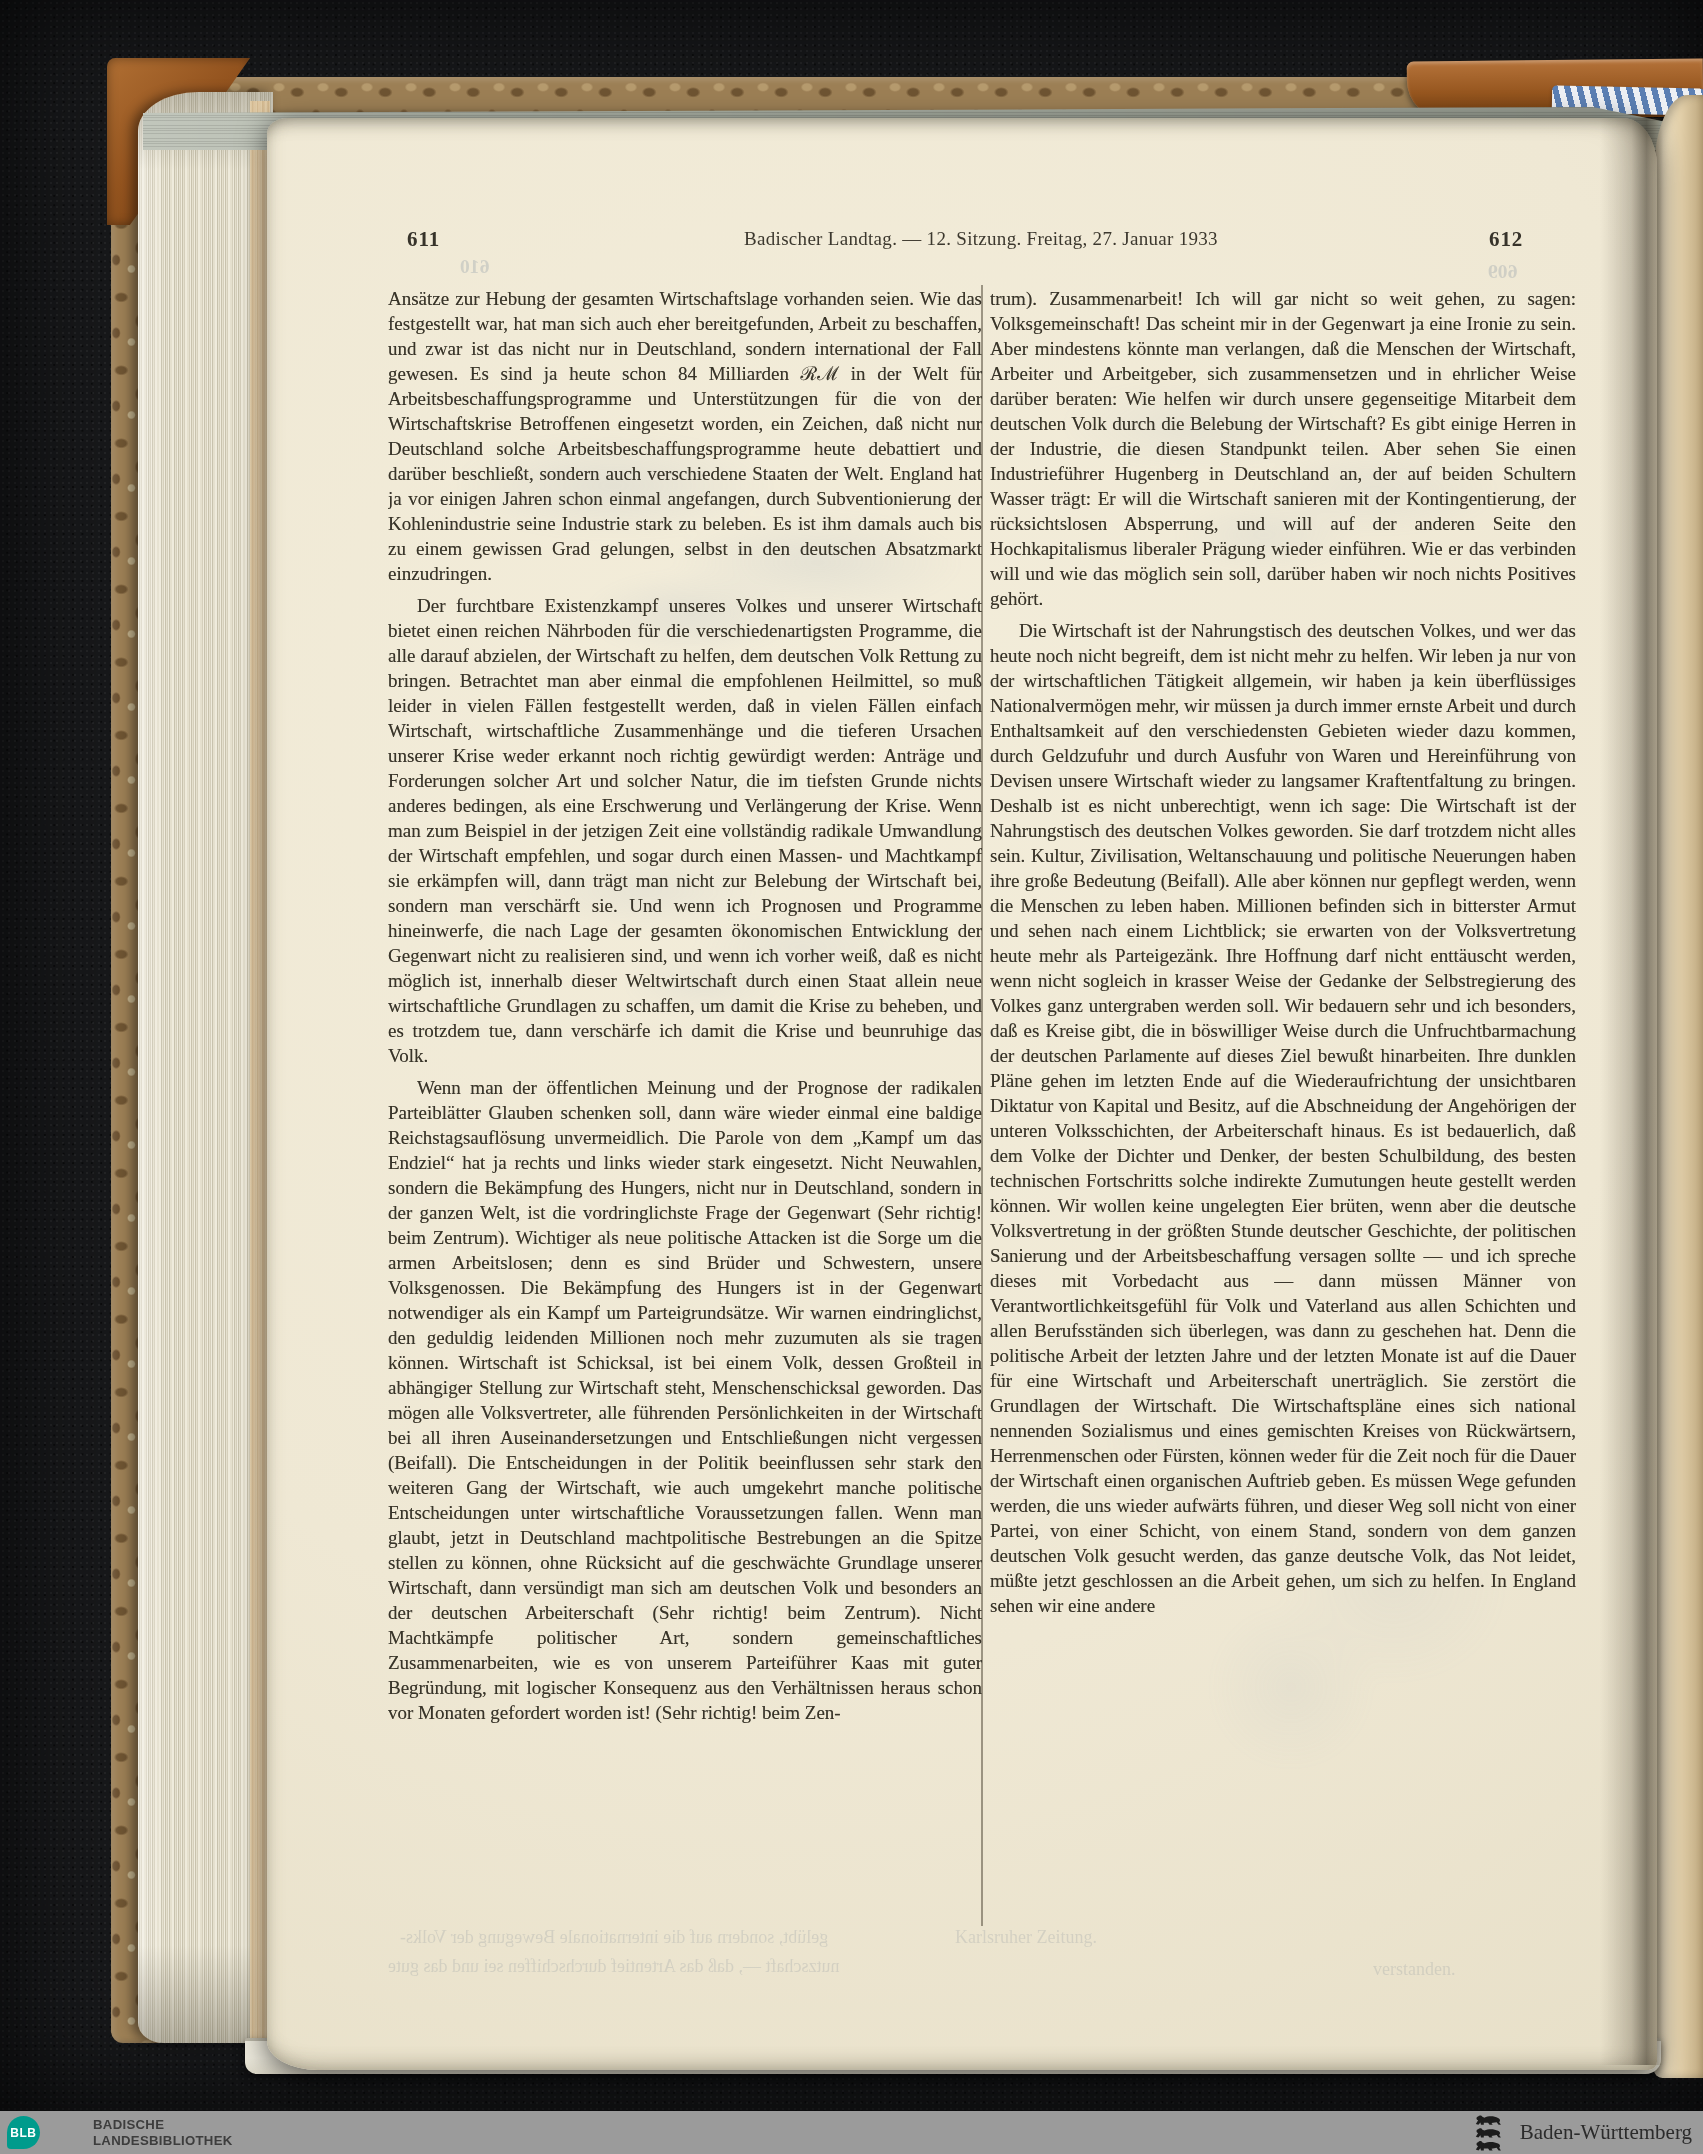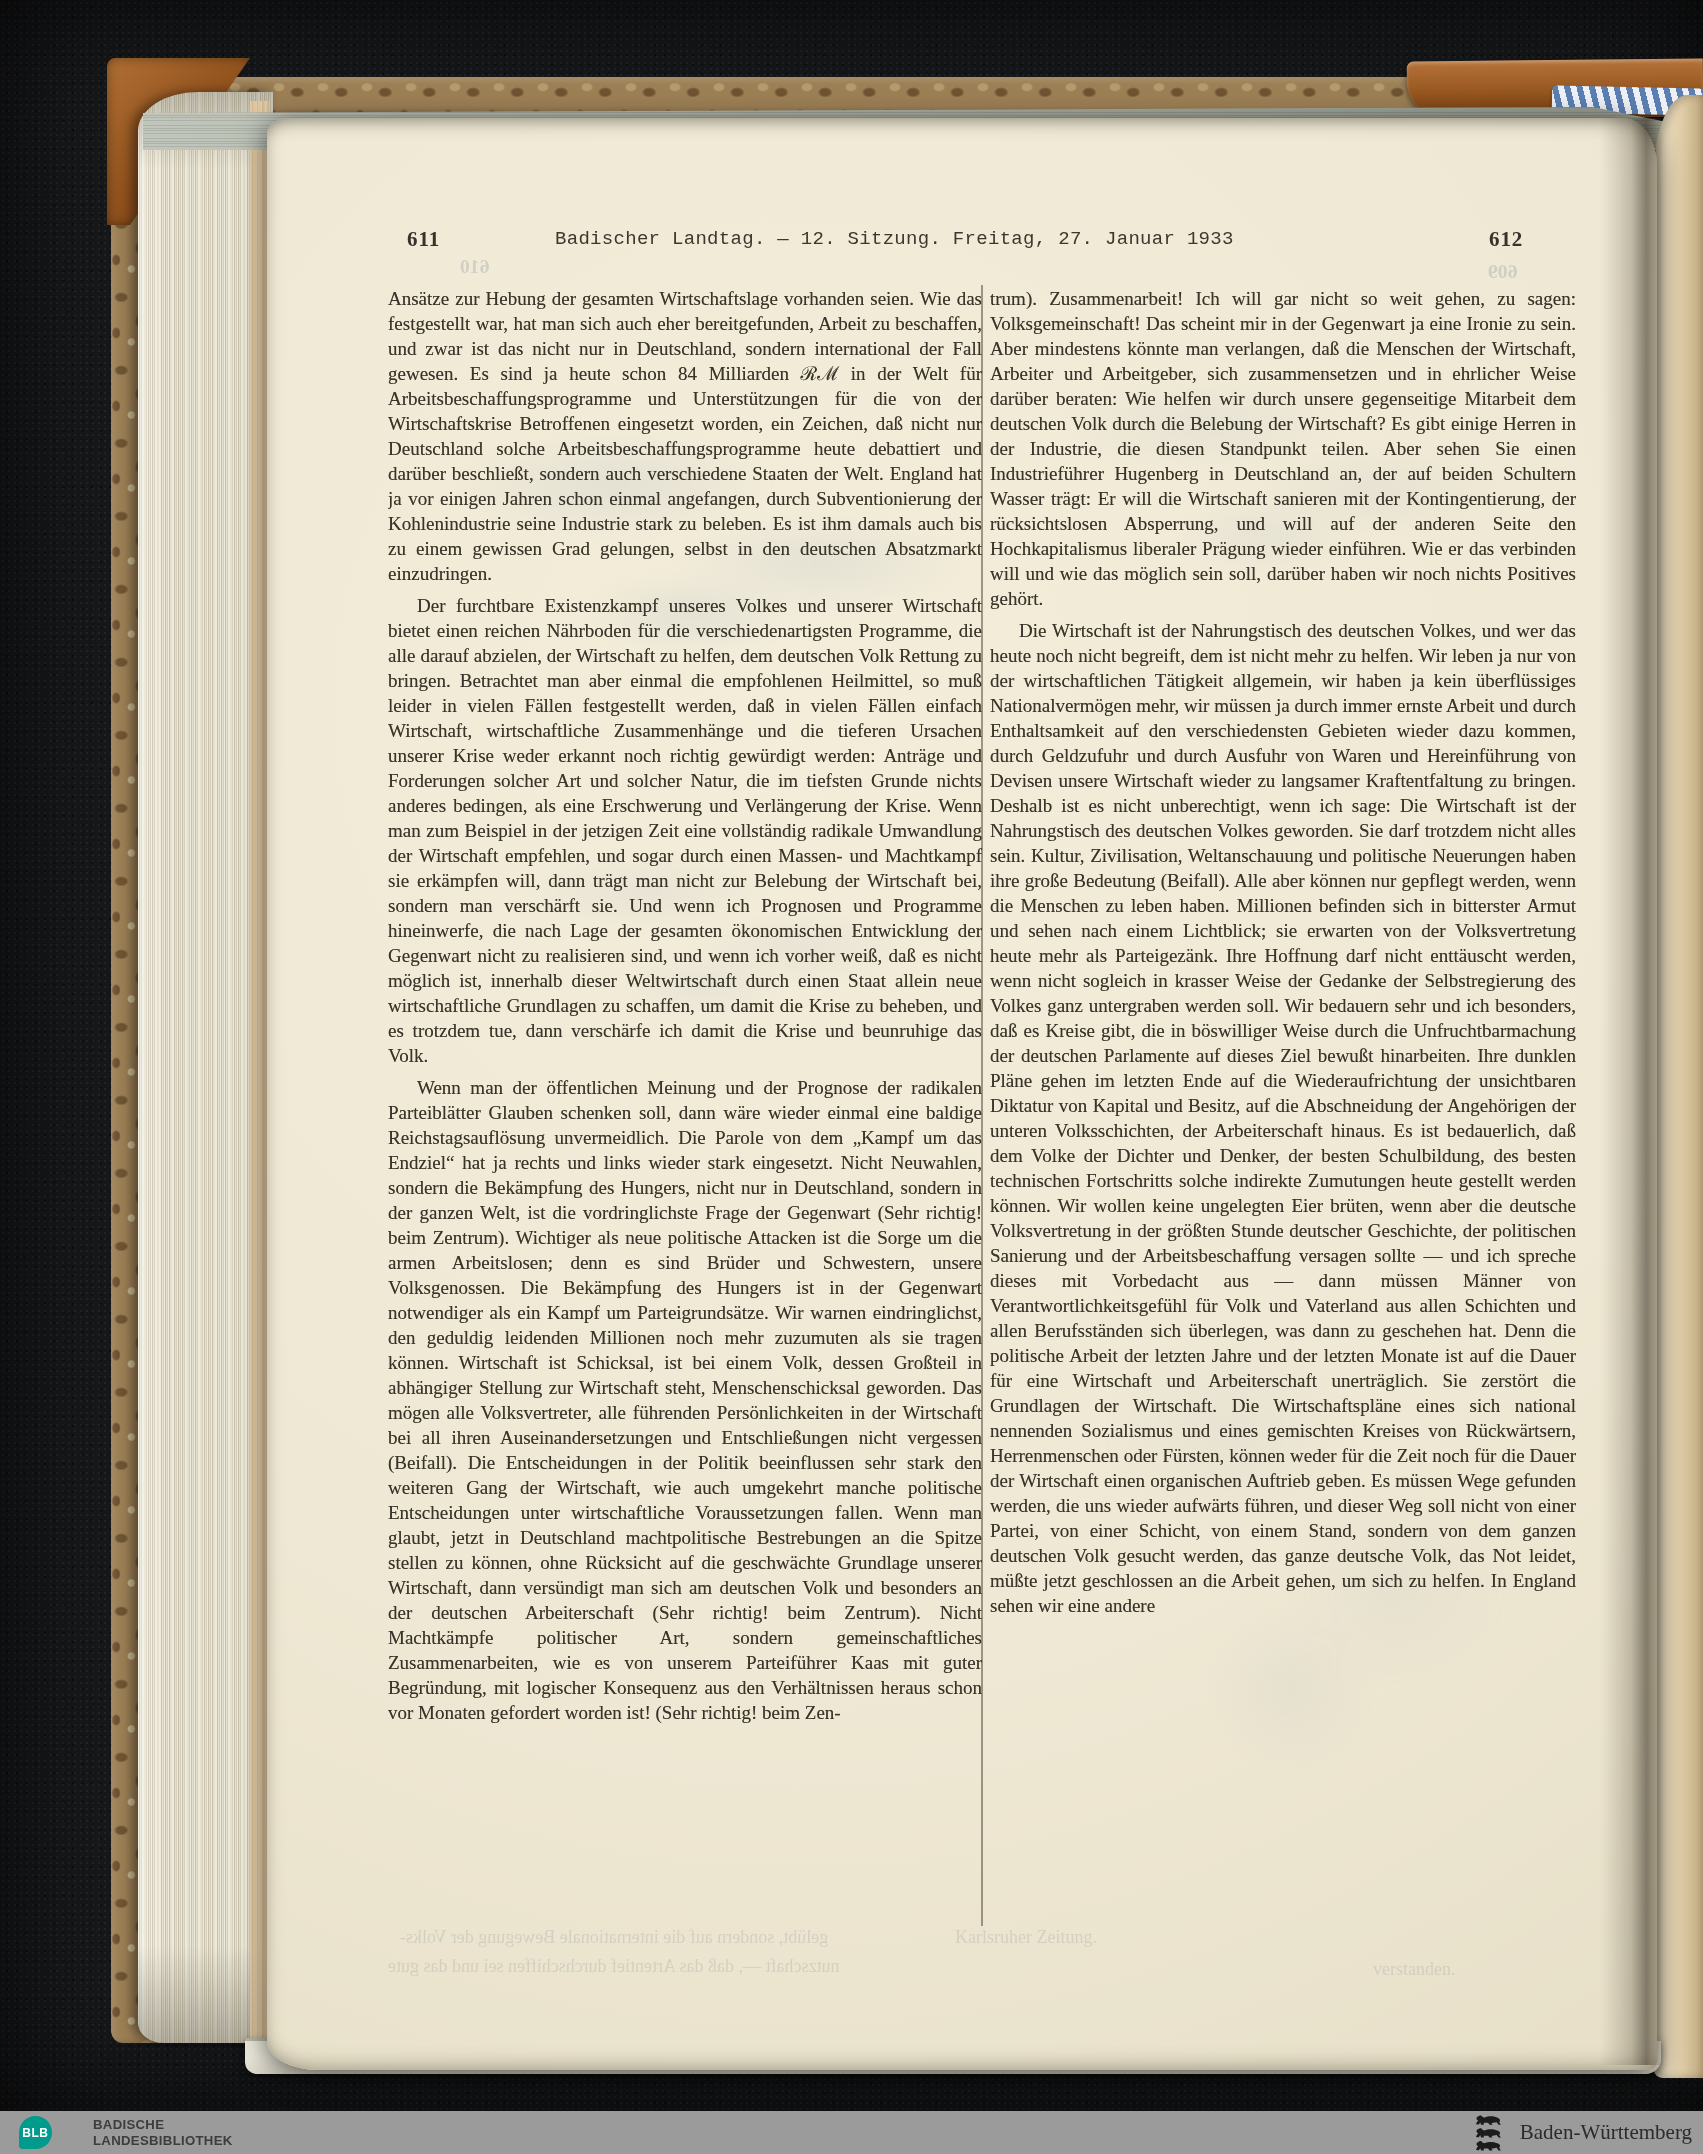--- a/index.html
+++ b/index.html
@@ -64,22 +64,22 @@
                inset 0 -15.3px 20.4px -13.6px rgba(80,75,60,.4),
                0 6.8px 29px rgba(0,0,0,.6);}
   .fold-shadow{position:absolute;left:1600px;top:118px;width:63px;height:1947px;
     background:linear-gradient(90deg, rgba(0,0,0,0) 0%, rgba(50,40,25,.2) 50%, rgba(35,28,16,.45) 74%, rgba(95,80,55,.25) 90%, rgba(0,0,0,0) 100%);}
   .bottom-edge{position:absolute;left:245px;top:2038px;width:1416px;height:36px;
     background:linear-gradient(180deg,#b9b5a6 0 2.6px,#ece9dc 2.6px 55%,#dcd8c8 100%);
     border-radius:3.4px 3.4px 15.3px 12px;box-shadow:0 3.4px 8.5px rgba(0,0,0,.5);}
   
   .content{position:absolute;left:0;top:0;width:1704px;height:2111px;color:#37332a;border-radius:32px;}
   .pagenum{position:absolute;font-size:21px;font-weight:bold;letter-spacing:0.9px;}
-  .header-title{position:absolute;left:555px;top:228px;width:852px;
-    font-size:19px;letter-spacing:0.3px;color:#3c382e;font-family:Liberation Mono, monospace;}
+  .header-title{position:absolute;left:555px;top:228px;width:852px;text-align:center;
+    font-size:19px;letter-spacing:0.3px;color:#3c382e;}
   .col{position:absolute;width:594px;height:1648px;overflow:hidden;
     font-size:19px;line-height:25px;text-align:justify;color:#383429;
     text-shadow:0 0 0.5px rgba(55,50,40,.5);}
   .col p{margin:0 0 6.8px 0;}
   .col p.ind{text-indent:29px;}
   .divider{position:absolute;left:981px;top:285px;width:1.7px;height:1641px;
     background:rgba(72,64,48,.5);}
   .speaker{margin:0 0 13.6px 0;}
   .b{font-weight:bold;}
   
@@ -91,21 +91,21 @@
   .bleed{position:absolute;color:#7e8a96;opacity:.22;font-size:18px;filter:blur(0.5px);
     transform:scaleX(-1);white-space:nowrap;}
   .bleed.plain{transform:none;}
   .bleednum{position:absolute;color:#8795a3;opacity:.3;font-size:19.6px;font-weight:bold;
     filter:blur(0.7px);transform:scaleX(-1);}
   
   .footerbar{position:absolute;left:0;top:2111px;width:1704px;height:43px;background:#9b9b9b;
     font-family:"Liberation Sans","DejaVu Sans",sans-serif;}
   .blb-logo{position:absolute;left:6.8px;top:5.1px;width:33px;height:33px;border-radius:50% 50% 50% 12%;
     background:#009b8c;color:#fff;font-size:12px;font-weight:bold;
-    display:flex;align-items:center;justify-content:center;letter-spacing:0.4px;margin-left:12px;}
+    display:flex;align-items:center;justify-content:center;letter-spacing:0.4px;}
   .blb-name{position:absolute;left:49px;top:6px;font-size:13.2px;font-weight:bold;
     color:#3d3d3d;line-height:16px;letter-spacing:0.3px;margin-left:44px;}
   .bw{position:absolute;right:12px;top:0;height:43px;display:flex;align-items:center;gap:8.5px;}
   .bw-name{font-size:21px;color:#2b2b2b;font-family:Liberation Serif, serif;}
   .lions{display:block;}
 </style>
 </head>
 <body>
 
 <div id="stage">

